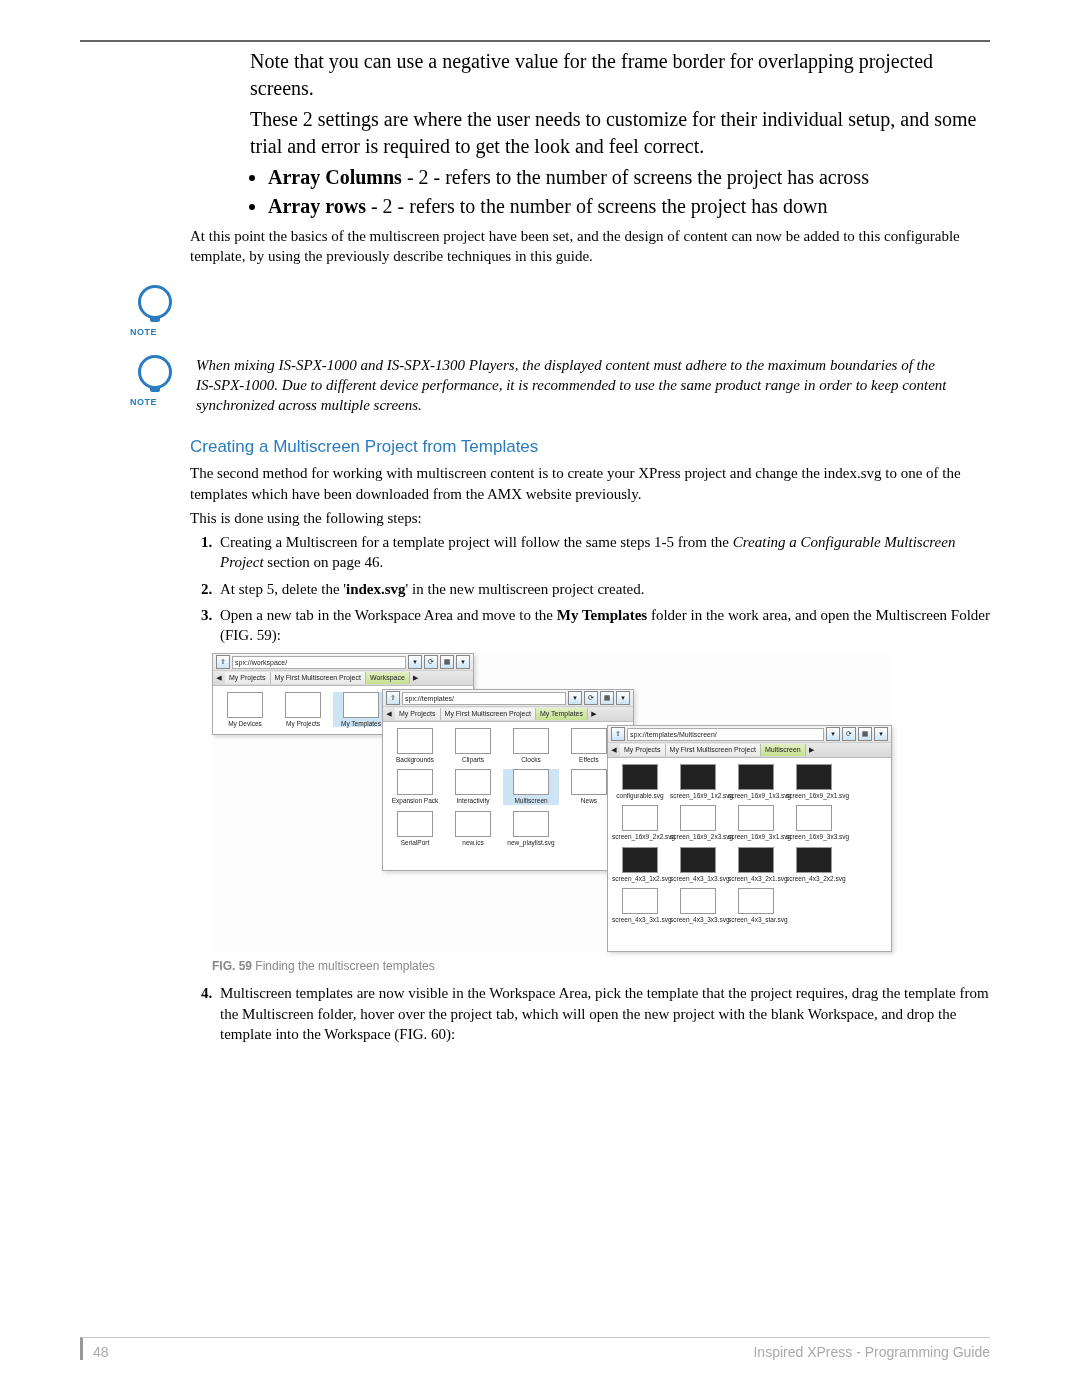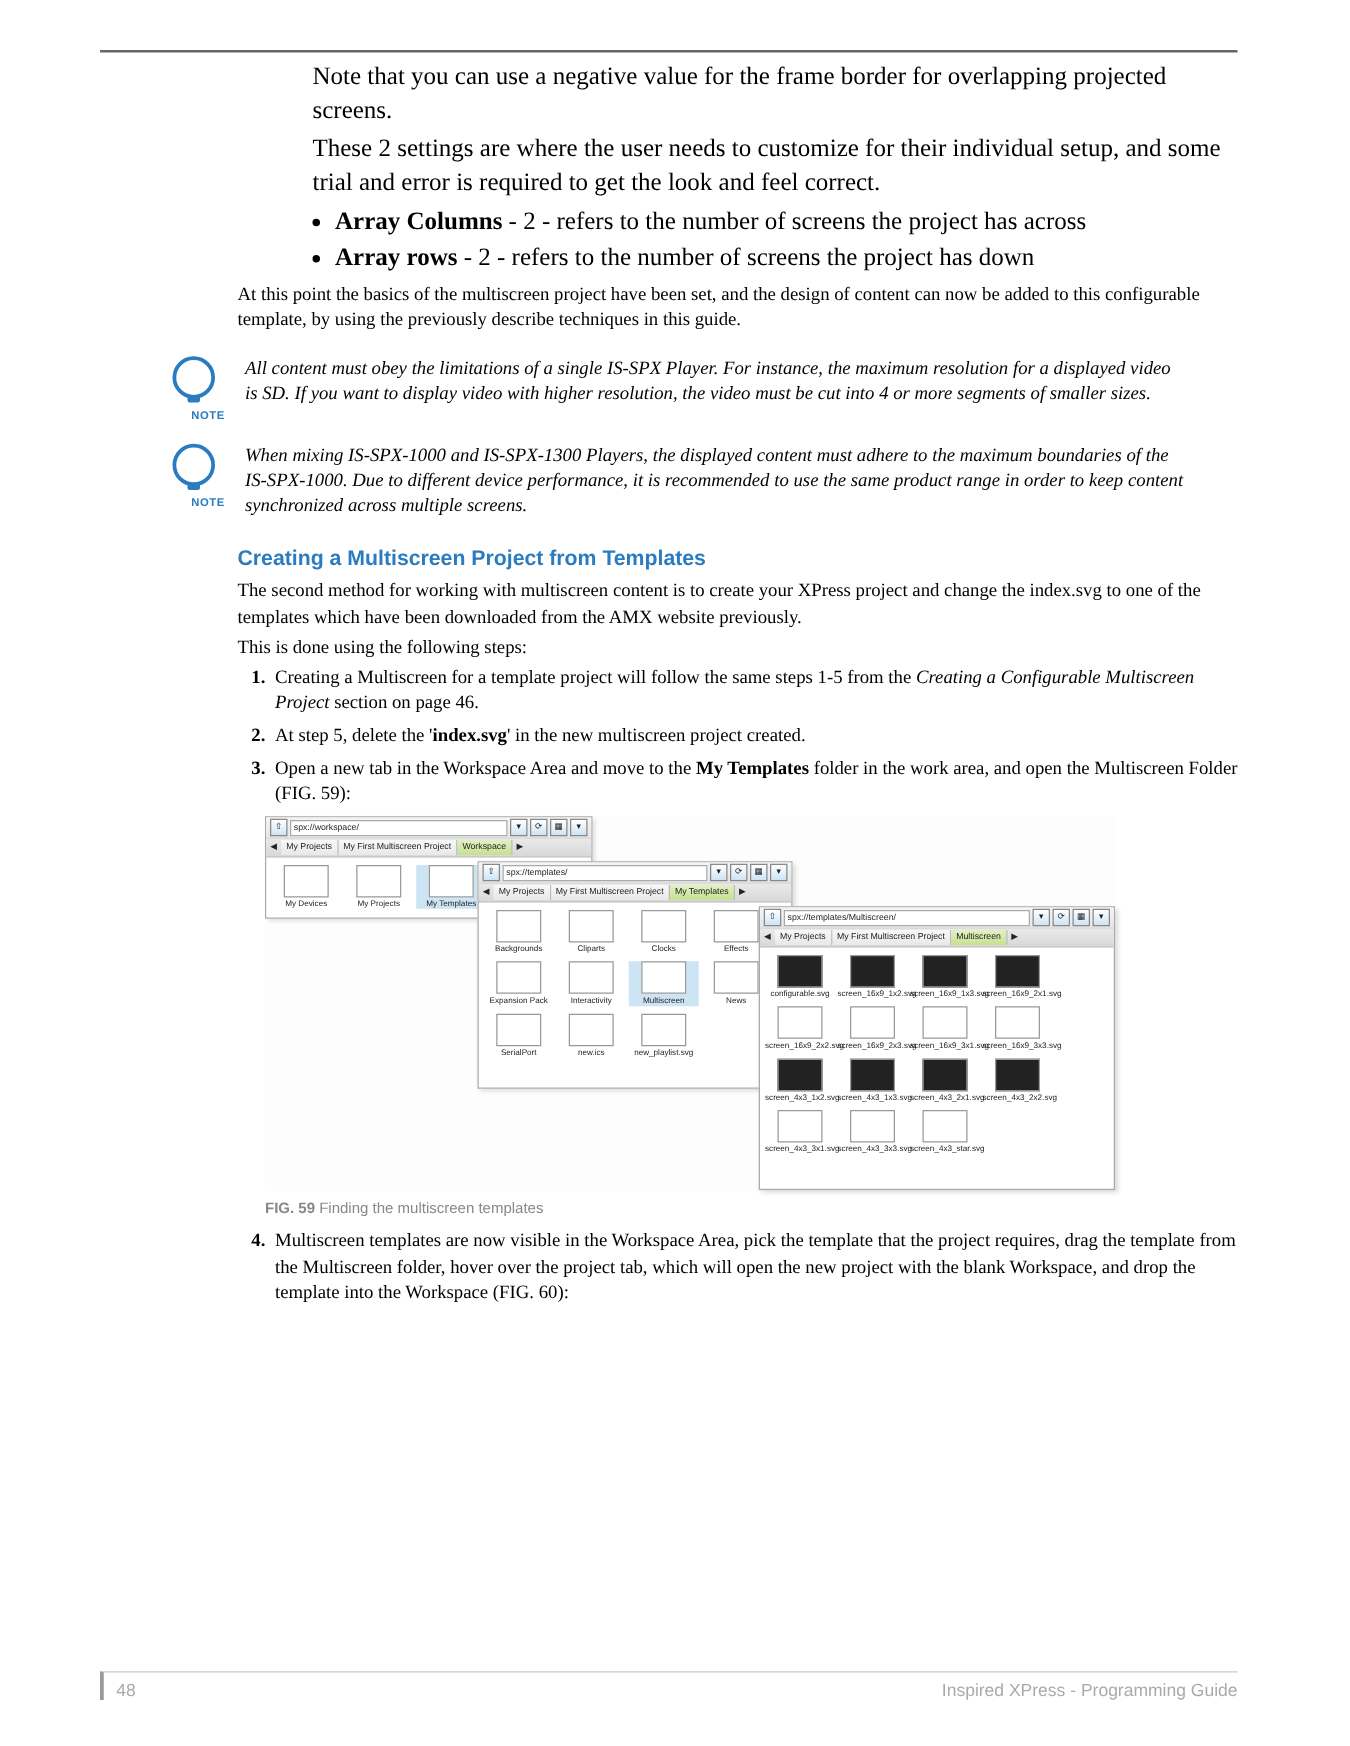--- a/index.html
+++ b/index.html
@@ -52,21 +52,21 @@
   }
   .note-row {
     display: flex;
     align-items: flex-start;
     margin-top: 18px;
     margin-bottom: 10px;
     margin-left: 50px;
   }
   .note-icon {
     flex: 0 0 50px;
-    text-align: right;
+    text-align: left;
     margin-right: 16px;
   }
   .bulb {
     width: 28px;
     height: 28px;
     border: 3px solid #2a7bbf;
     border-radius: 50%;
     margin: 0 auto;
     position: relative;
   }
@@ -90,21 +90,21 @@
   .note-text {
     font-style: italic;
     font-size: 15px;
     line-height: 1.35;
     flex: 1;
     padding-right: 40px;
   }
   .section-heading {
     font-family: Arial, Helvetica, sans-serif;
     color: #2a7bbf;
-    font-weight: bold;
+    font-weight: normal;
     font-size: 17px;
     margin: 22px 0 6px 110px;
   }
   ol.steps {
     margin: 4px 0 6px 110px;
     padding-left: 26px;
     font-size: 15px;
     line-height: 1.35;
   }
   ol.steps li {
@@ -252,21 +252,20 @@
 
   <div class="body-text-full">
     <p class="para">At this point the basics of the multiscreen project have been set, and the design of content can now be added to this configurable template, by using the previously describe techniques in this guide.</p>
   </div>
 
   <div class="note-row">
     <div class="note-icon">
       <div class="bulb"></div>
       <div class="note-label">NOTE</div>
     </div>
-    <div class="note-text">All content must obey the limitations of a single IS-SPX Player. For instance, the maximum resolution for a displayed video is SD. If you want to display video with higher resolution, the video must be cut into 4 or more segments of smaller sizes.</div>
   </div>
 
   <div class="note-row">
     <div class="note-icon">
       <div class="bulb"></div>
       <div class="note-label">NOTE</div>
     </div>
     <div class="note-text">When mixing IS-SPX-1000 and IS-SPX-1300 Players, the displayed content must adhere to the maximum boundaries of the IS-SPX-1000. Due to different device performance, it is recommended to use the same product range in order to keep content synchronized across multiple screens.</div>
   </div>
 

